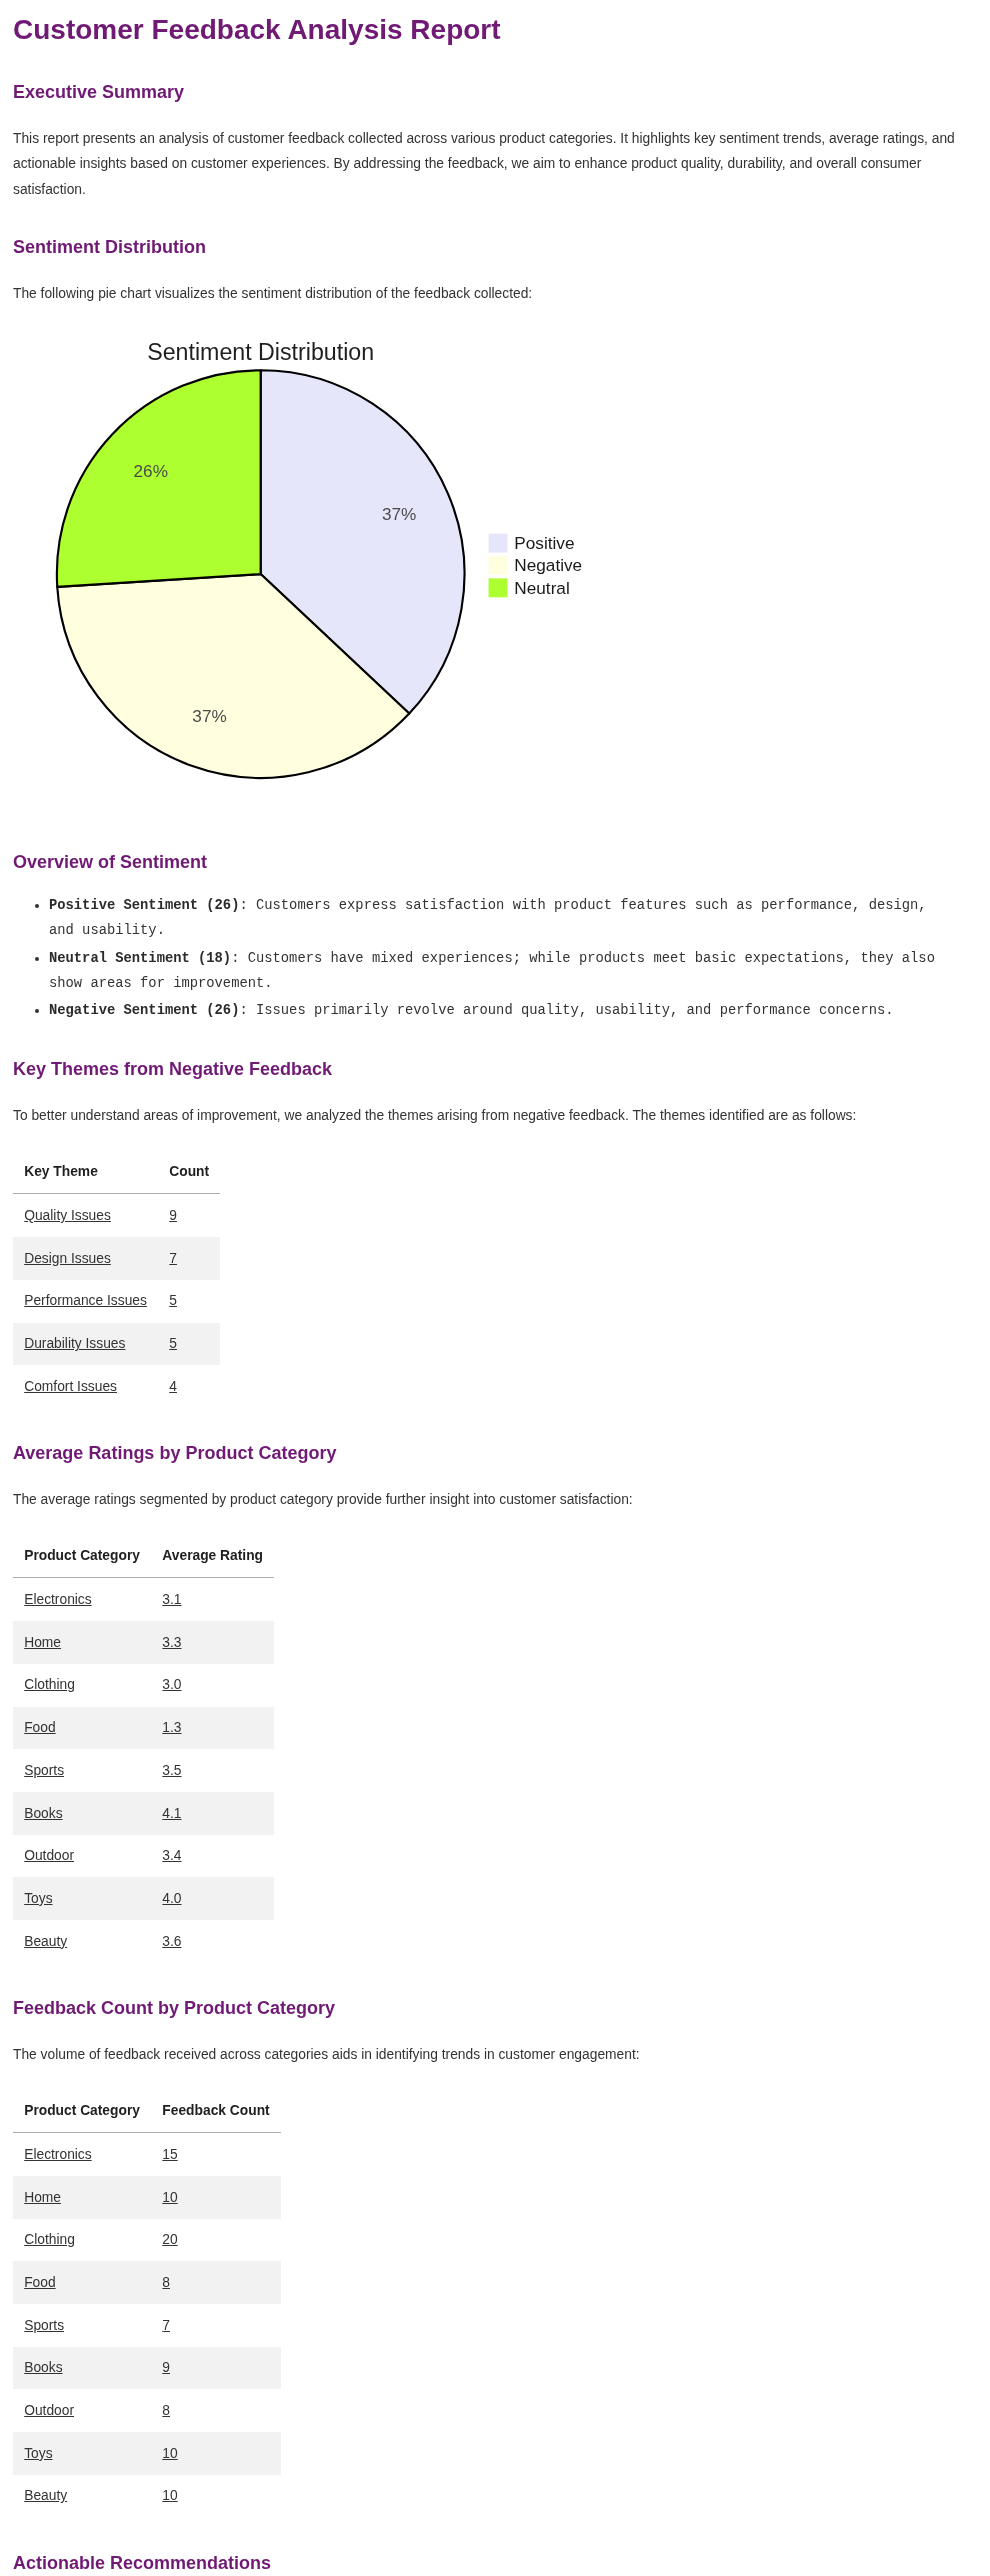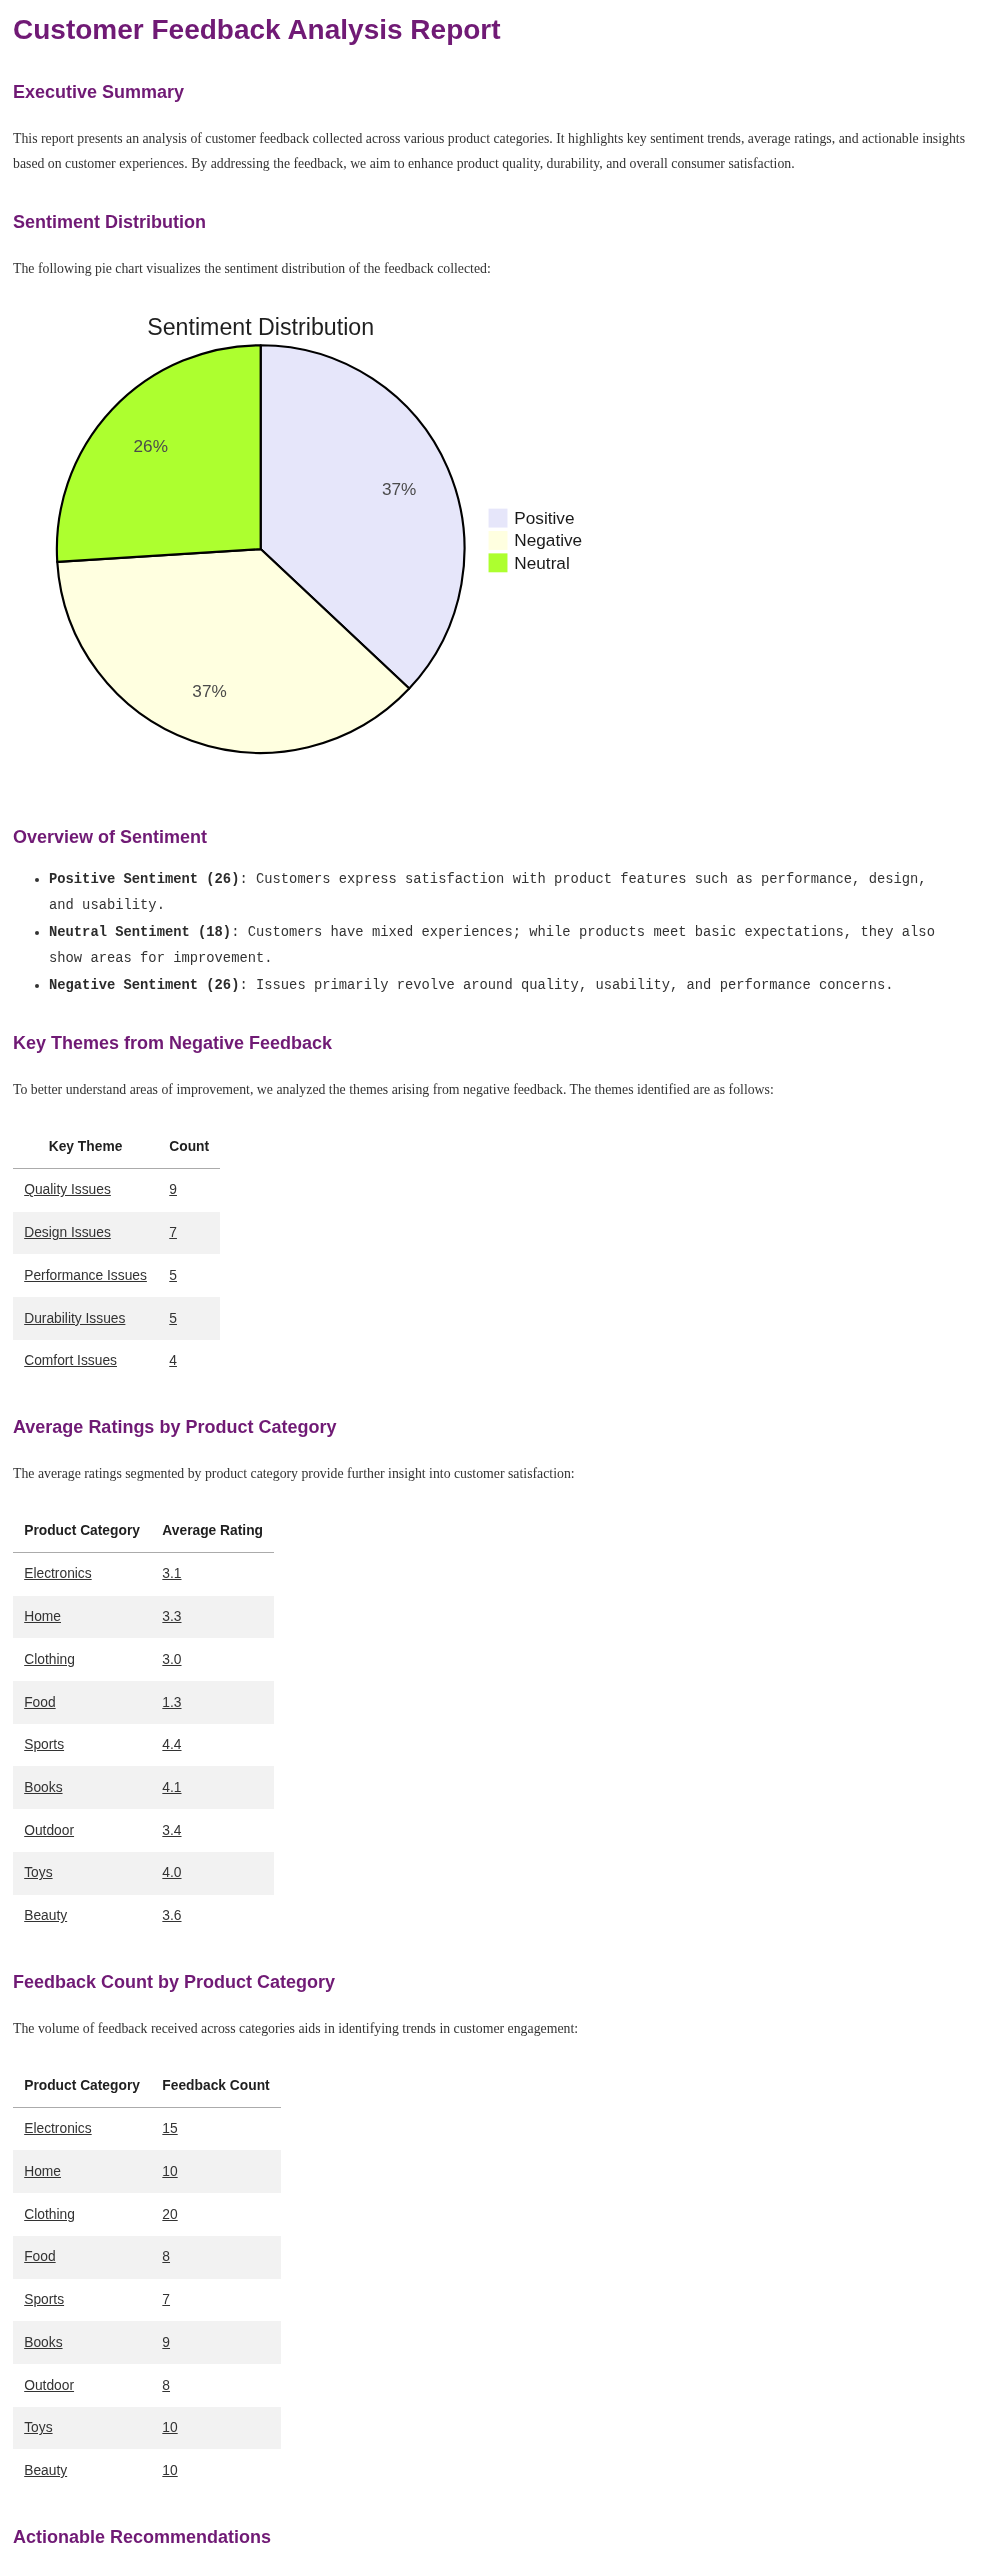--- a/index.html
+++ b/index.html
@@ -9,27 +9,27 @@
     padding:12px 13px 22.4px 13px;
     font-family:"Liberation Sans","DejaVu Sans",sans-serif;
     color:#333333;
     font-size:13.8px;
     line-height:1.85;
   }
   h1,h2,h3 { color:#701a75; font-weight:600; line-height:1.25; }
   h1 { font-size:28px; margin:0 0 22.4px 0; }
   h2 { font-size:18px; margin:34px 0 22.4px 0; }
   h3 { font-size:18px; margin:29px 0 17px 0; }
-  p  { margin:20.6px 0;font-family:Liberation Serif, serif; }
+  p  { margin:20.6px 0; }
   strong { color:#2b2b2b; }
   ul, ol { margin:19px 0; padding-left:36px;font-family:Liberation Mono, monospace; }
   li { margin:1.7px 0; padding-right:26px; }
   table { border-collapse:collapse; margin:22.4px 0 8.6px 0; }
   th {
-    font-weight:700; text-align:center; color:#1f1f1f;
+    font-weight:700; text-align:left; color:#1f1f1f;
     padding:8.6px 11.2px; border-bottom:1.7px solid #ababab;
     white-space:nowrap;
   }
   td { text-align:left; padding:8.6px 11.2px; white-space:nowrap;text-decoration:underline; }
   tbody tr:nth-child(even) td { background:#f2f2f2; }
   figure { margin:8.6px 0 0 0; }
   .chart-svg { display:block; }
 </style>
 </head>
 <body>
@@ -121,21 +121,21 @@
       <tr>
         <td>Clothing</td>
         <td>3.0</td>
       </tr>
       <tr>
         <td>Food</td>
         <td>1.3</td>
       </tr>
       <tr>
         <td>Sports</td>
-        <td>4.4</td>
+        <td>3.5</td>
       </tr>
       <tr>
         <td>Books</td>
         <td>4.1</td>
       </tr>
       <tr>
         <td>Outdoor</td>
         <td>3.4</td>
       </tr>
       <tr>

